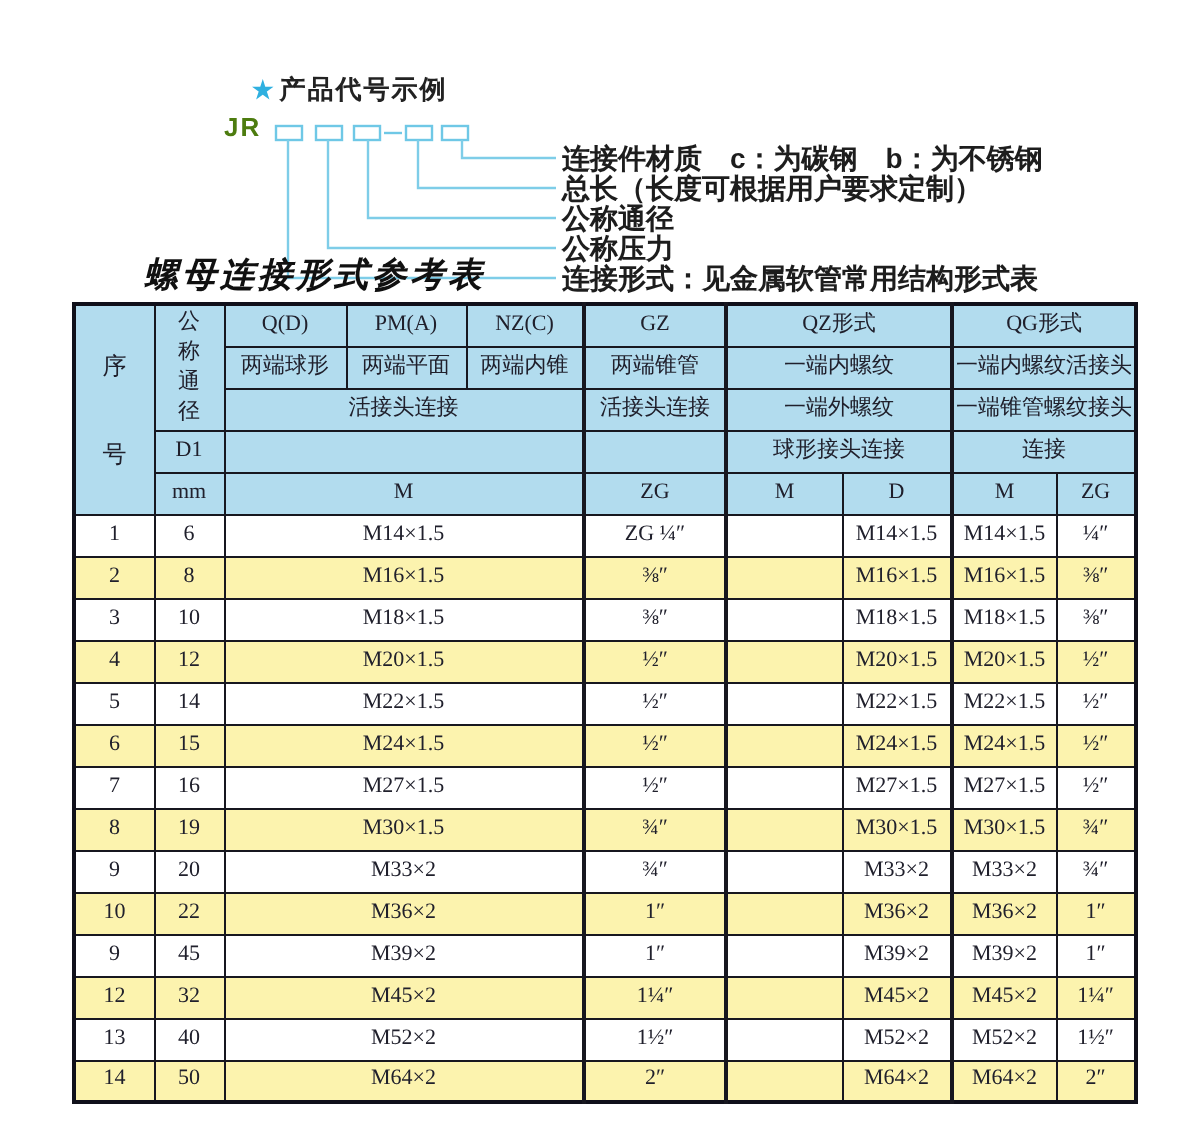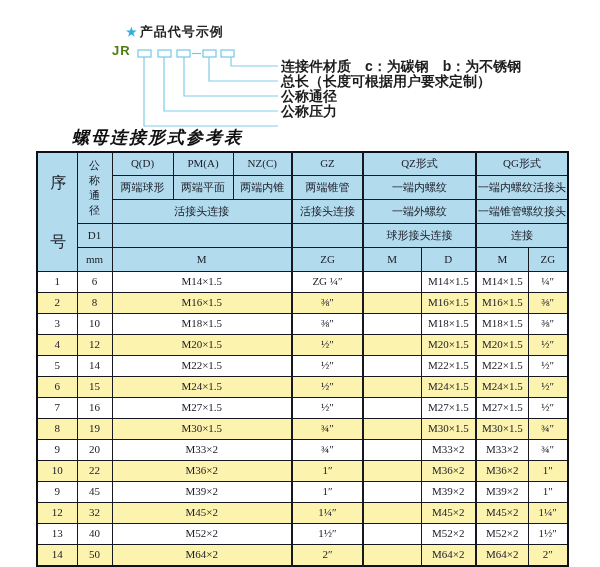--- a/index.html
+++ b/index.html
@@ -1,20 +1,20 @@
 <!DOCTYPE html>
 <html><head>
 <meta charset="utf-8">
 <style>
   html,body{margin:0;padding:0;}
   body{width:600px;height:567px;background:#ffffff;font-family:"Liberation Sans",sans-serif;}
   #page{position:relative;width:600px;height:567px;background:#ffffff;overflow:hidden;}
 
   
-  #diagram{position:absolute;left:0;top:4px;width:515px;height:150px;}
+  #diagram{position:absolute;left:0;top:17px;width:515px;height:150px;}
   #connector-svg{position:absolute;left:0;top:0;}
   .star-title{position:absolute;left:126px;top:19px;font-size:13px;font-weight:bold;color:#222;letter-spacing:1px;white-space:nowrap;}
   .star-title .star{color:#2fb0e0;margin-right:2px;font-size:12px;}
   .jr-label{position:absolute;left:112px;top:39px;font-size:13px;font-weight:bold;color:#4d7c0f;letter-spacing:1px;}
   .d-label{position:absolute;left:281px;height:14px;line-height:14px;font-size:14px;font-weight:bold;color:#1d1d1d;white-space:nowrap;}
   .d-label.l1{top:55px;}
   .d-label.l2{top:70px;}
   .d-label.l3{top:85px;}
   .d-label.l4{top:100px;}
   .d-label.l5{top:115px;}
@@ -28,21 +28,21 @@
   #ref-table td,#ref-table th{border:1px solid #17171f;text-align:center;vertical-align:middle;padding:0;
              font-weight:normal;font-size:11px;line-height:1.05;overflow:hidden;}
   #ref-table{border:2px solid #10101a;}
   #ref-table .gsep{border-right-width:2px;}
   #ref-table thead th{background:#b2dcee;}
   #ref-table thead tr{height:21px;}
   #ref-table tbody tr{height:21px;}
   #ref-table tbody tr.yellow td{background:#fcf3ae;}
   #ref-table tbody tr td{background:#ffffff;}
   .vtext{width:14px;margin:0 auto;word-break:break-all;line-height:15px;font-size:11px;}
-  .vtext-lg{width:14px;margin:0 auto;word-break:break-all;line-height:59px;font-size:16px;}
+  .vtext-lg{width:14px;margin:0 auto;word-break:break-all;line-height:44px;font-size:12px;}
 </style>
 </head>
 <body>
 
 <div id="page">
 
   <div id="diagram">
     <svg id="connector-svg" width="600" height="150" viewBox="0 0 600 150">
       <g stroke="#6fc8e6" fill="none" stroke-width="1.2">
         <rect x="138" y="46" width="13" height="7"></rect>
@@ -63,20 +63,21 @@
 
     <div class="star-title">
       <span class="star">★</span><span>产品代号示例</span>
     </div>
     <div class="jr-label">JR</div>
 
     <div class="d-label l1">连接件材质　c：为碳钢　b：为不锈钢</div>
     <div class="d-label l2">总长（长度可根据用户要求定制）</div>
     <div class="d-label l3">公称通径</div>
     <div class="d-label l4">公称压力</div>
+    <div class="d-label l5">连接形式：见金属软管常用结构形式表</div>
   </div>
 
   <div class="table-title">螺母连接形式参考表</div>
 
   <table id="ref-table">
     <colgroup>
       <col style="width:40px">
         <col style="width:35px">
         <col style="width:61px">
         <col style="width:60px">

